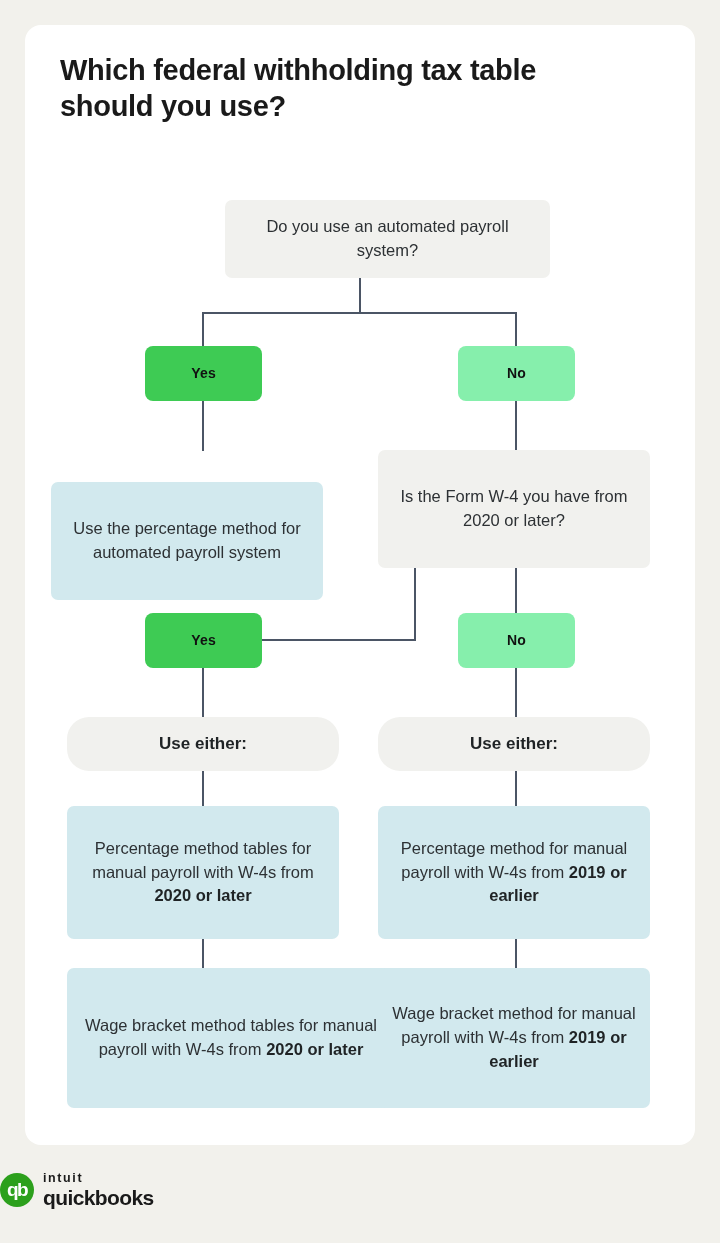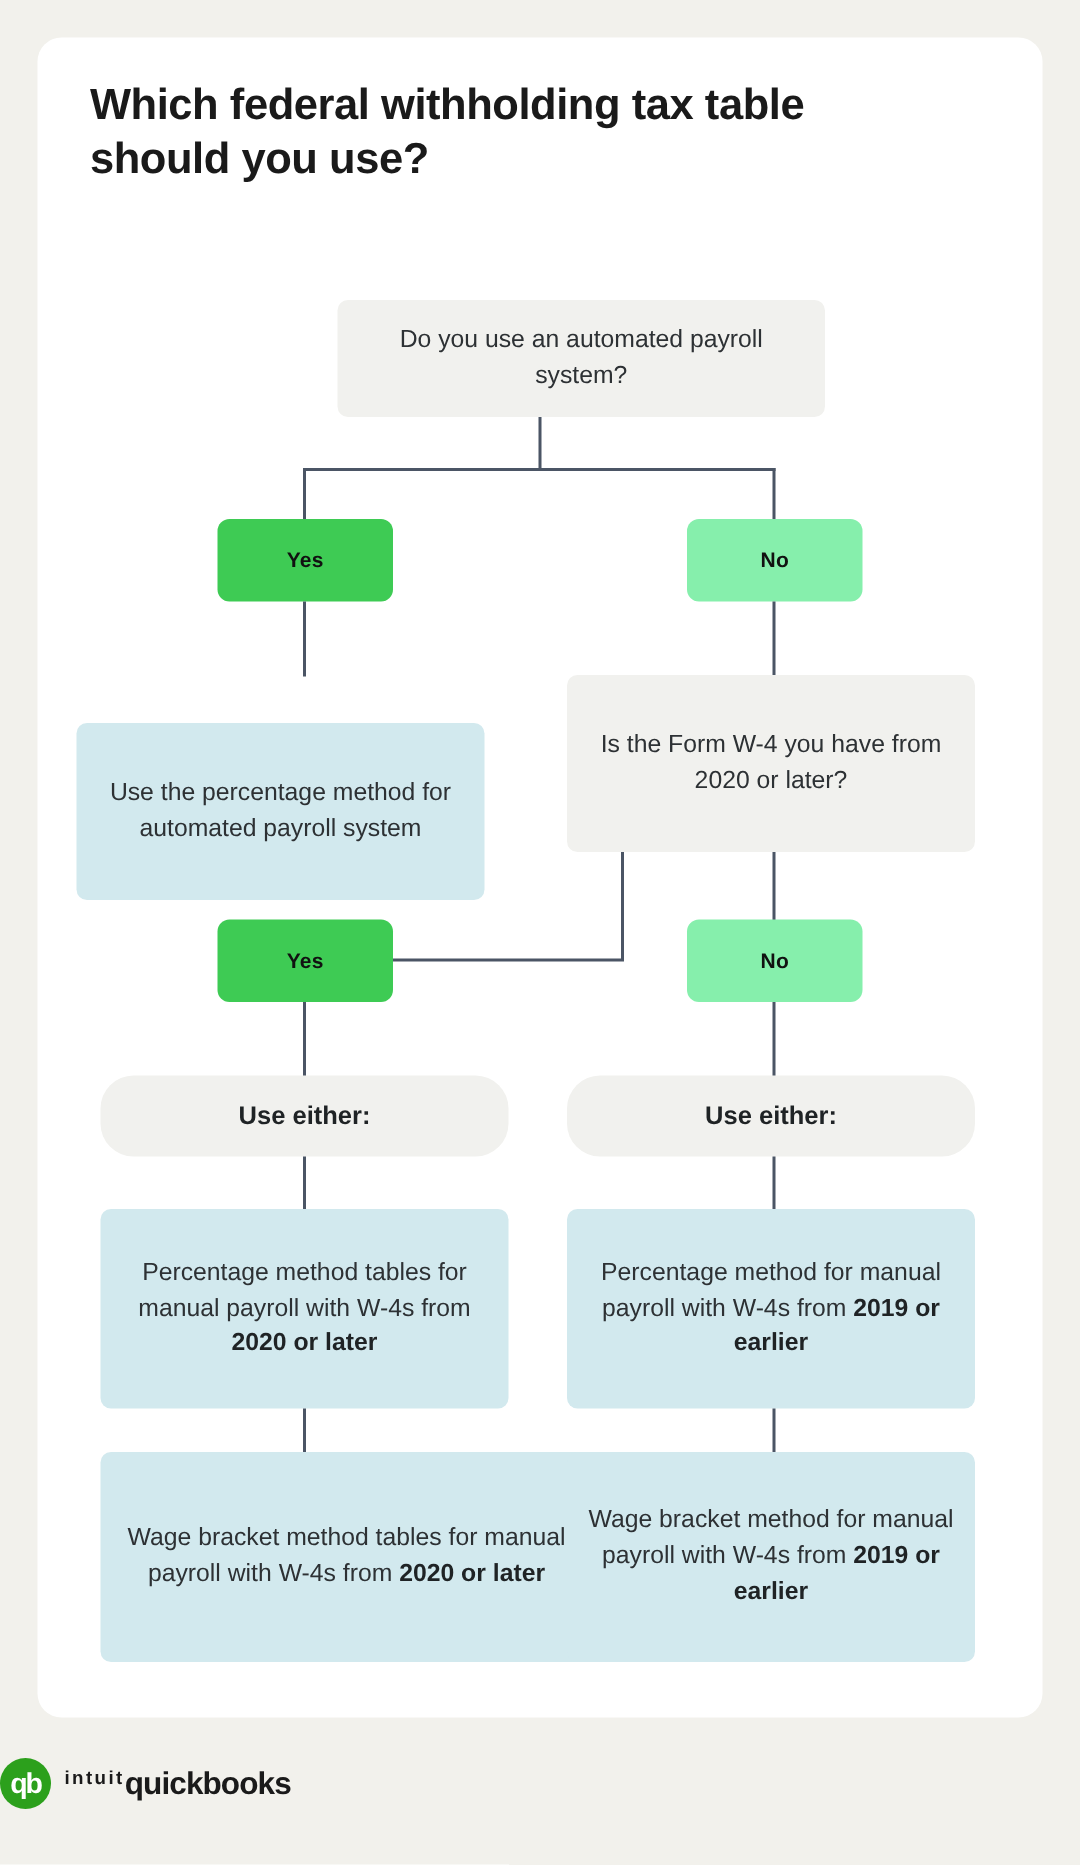--- a/index.html
+++ b/index.html
@@ -104,21 +104,21 @@
     background: #2ca01c;
     display: flex;
     align-items: center;
     justify-content: center;
     color: #ffffff;
     font-size: 19px;
     font-weight: bold;
     letter-spacing: -1.5px;
     line-height: 1;
   }
-  .logo-text { display: flex; flex-direction: row; line-height: 1; }
+  .logo-text { display: flex; flex-direction: column; line-height: 1; }
   .logo-intuit {
     font-size: 12.5px;
     font-weight: bold;
     letter-spacing: 1.6px;
     color: #1a1a1a;
     margin-bottom: 2px;
   }
   .logo-qb {
     font-size: 21px;
     font-weight: bold;

